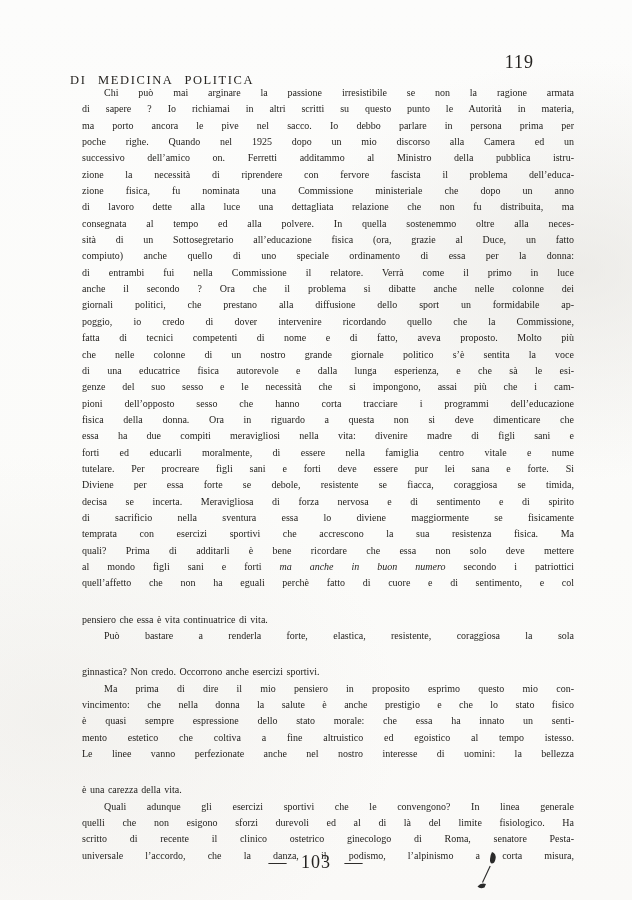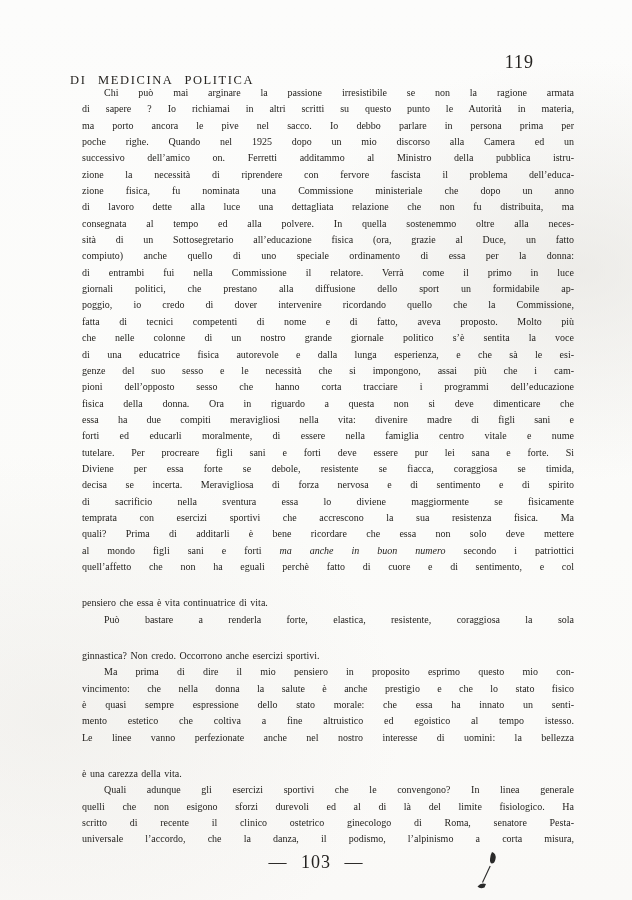--- a/index.html
+++ b/index.html
@@ -85,20 +85,21 @@
         <div class="line"><span>ma porto ancora le pive nel sacco. Io debbo parlare in persona prima per</span></div>
         <div class="line"><span>poche righe. Quando nel 1925 dopo un mio discorso alla Camera ed un</span></div>
         <div class="line"><span>successivo dell’amico on. Ferretti additammo al Ministro della pubblica istru-</span></div>
         <div class="line"><span>zione la necessità di riprendere con fervore fascista il problema dell’educa-</span></div>
         <div class="line"><span>zione fisica, fu nominata una Commissione ministeriale che dopo un anno</span></div>
         <div class="line"><span>di lavoro dette alla luce una dettagliata relazione che non fu distribuita, ma</span></div>
         <div class="line"><span>consegnata al tempo ed alla polvere. In quella sostenemmo oltre alla neces-</span></div>
         <div class="line"><span>sità di un Sottosegretario all’educazione fisica (ora, grazie al Duce, un fatto</span></div>
         <div class="line"><span>compiuto) anche quello di uno speciale ordinamento di essa per la donna:</span></div>
         <div class="line"><span>di entrambi fui nella Commissione il relatore. Verrà come il primo in luce</span></div>
+        <div class="line"><span>anche il secondo ? Ora che il problema si dibatte anche nelle colonne dei</span></div>
         <div class="line"><span>giornali politici, che prestano alla diffusione dello sport un formidabile ap-</span></div>
         <div class="line"><span>poggio, io credo di dover intervenire ricordando quello che la Commissione,</span></div>
         <div class="line"><span>fatta di tecnici competenti di nome e di fatto, aveva proposto. Molto più</span></div>
         <div class="line"><span>che nelle colonne di un nostro grande giornale politico s’è sentita la voce</span></div>
         <div class="line"><span>di una educatrice fisica autorevole e dalla lunga esperienza, e che sà le esi-</span></div>
         <div class="line"><span>genze del suo sesso e le necessità che si impongono, assai più che i cam-</span></div>
         <div class="line"><span>pioni dell’opposto sesso che hanno corta tracciare i programmi dell’educazione</span></div>
         <div class="line"><span>fisica della donna. Ora in riguardo a questa non si deve dimenticare che</span></div>
         <div class="line"><span>essa ha due compiti meravigliosi nella vita: divenire madre di figli sani e</span></div>
         <div class="line"><span>forti ed educarli moralmente, di essere nella famiglia centro vitale e nume</span></div>

